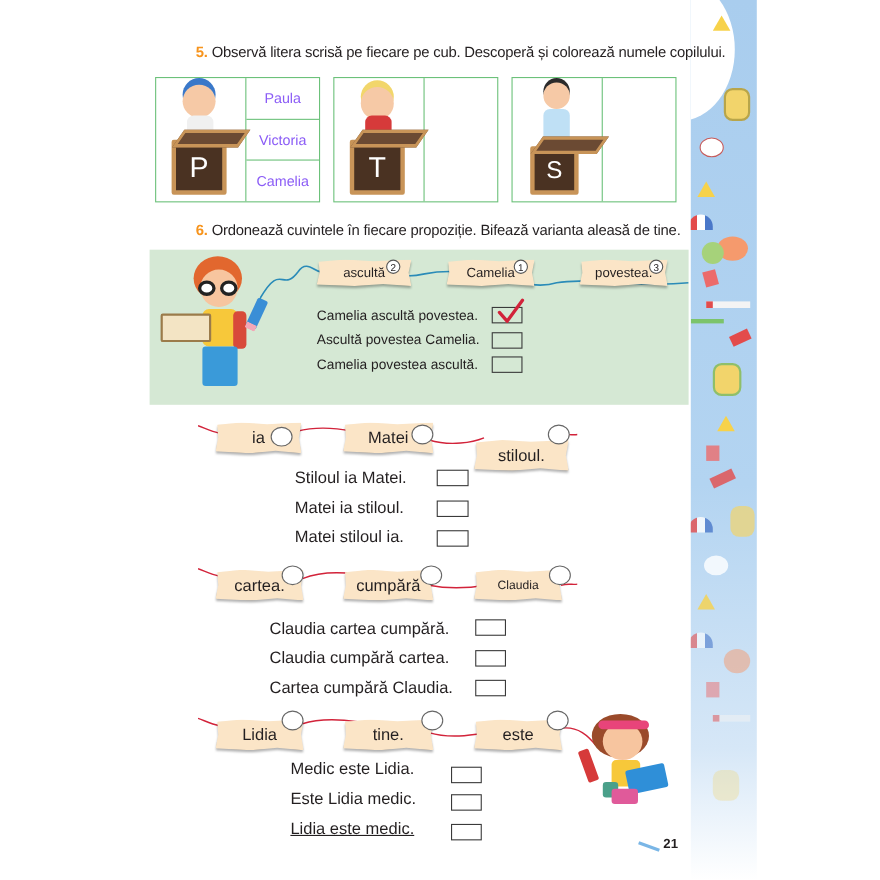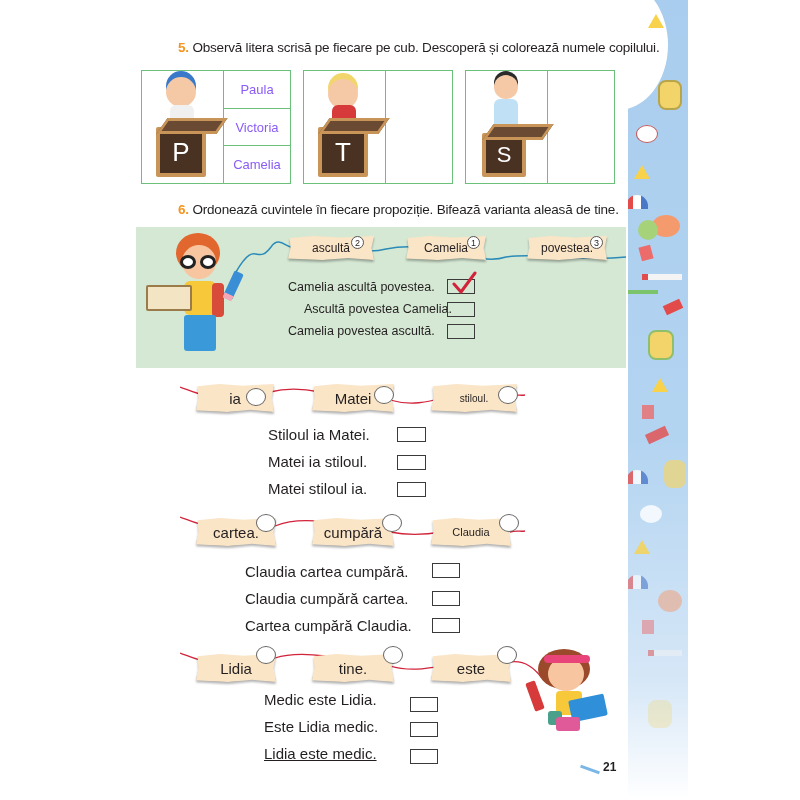--- a/index.html
+++ b/index.html
@@ -192,38 +192,38 @@
 <div class="ribbon-wrap" style="left:527px;top:236px;">
   <div class="ribbon ribbon-sm" style="width:80px;">povestea.</div>
 </div>
 <div class="circle-num" style="left:590px;top:236px;">3</div>
 
 <div class="option" style="left:288px;top:280px;font-size:12.5px;">Camelia ascultă povestea.</div>
 <div class="checkbox" style="left:447px;top:279px;width:28px;height:15px;"></div>
 <svg class="deco" style="left:451px;top:271px;" width="26" height="24" viewBox="0 0 26 24">
   <path d="M3 13 L10 21 L24 2" fill="none" stroke="#d2233a" stroke-width="3" stroke-linecap="round" stroke-linejoin="round"></path>
 </svg>
-<div class="option" style="left:288px;top:302px;font-size:12.5px;margin-left:16px;">Ascultă povestea Camelia.</div>
+<div class="option" style="left:288px;top:302px;font-size:12.5px;">Ascultă povestea Camelia.</div>
 <div class="checkbox" style="left:447px;top:302px;width:28px;height:15px;"></div>
 <div class="option" style="left:288px;top:324px;font-size:12.5px;">Camelia povestea ascultă.</div>
 <div class="checkbox" style="left:447px;top:324px;width:28px;height:15px;"></div>
 
 <svg class="string" style="left:180px;top:382px;" width="345" height="30" viewBox="0 0 345 30">
   <path d="M0 5 C 8 8, 12 10, 20 12 M90 10 C 110 5, 130 8, 140 10 M210 18 C 230 24, 250 20, 260 16 M330 14 C 338 12, 340 14, 345 13" fill="none" stroke="#d2233a" stroke-width="1.3"></path>
 </svg>
 <div class="ribbon-wrap" style="left:196px;top:384px;">
   <div class="ribbon" style="width:78px;font-size:15px;">ia</div>
 </div>
 <div class="circle-empty" style="left:246px;top:388px;"></div>
 <div class="ribbon-wrap" style="left:312px;top:384px;">
   <div class="ribbon" style="width:82px;font-size:15px;">Matei</div>
 </div>
 <div class="circle-empty" style="left:374px;top:386px;"></div>
 <div class="ribbon-wrap" style="left:431px;top:384px;">
-  <div class="ribbon" style="width:86px;font-size:10px;">stiloul.</div>
+  <div class="ribbon" style="width:86px;font-size:15px;margin-top:16px;">stiloul.</div>
 </div>
 <div class="circle-empty" style="left:498px;top:386px;"></div>
 
 <div class="option" style="left:268px;top:426px;font-size:15px;">Stiloul ia Matei.</div>
 <div class="checkbox" style="left:397px;top:427px;width:29px;height:15px;"></div>
 <div class="option" style="left:268px;top:453px;font-size:15px;">Matei ia stiloul.</div>
 <div class="checkbox" style="left:397px;top:455px;width:29px;height:15px;"></div>
 <div class="option" style="left:268px;top:480px;font-size:15px;">Matei stiloul ia.</div>
 <div class="checkbox" style="left:397px;top:482px;width:29px;height:15px;"></div>
 

